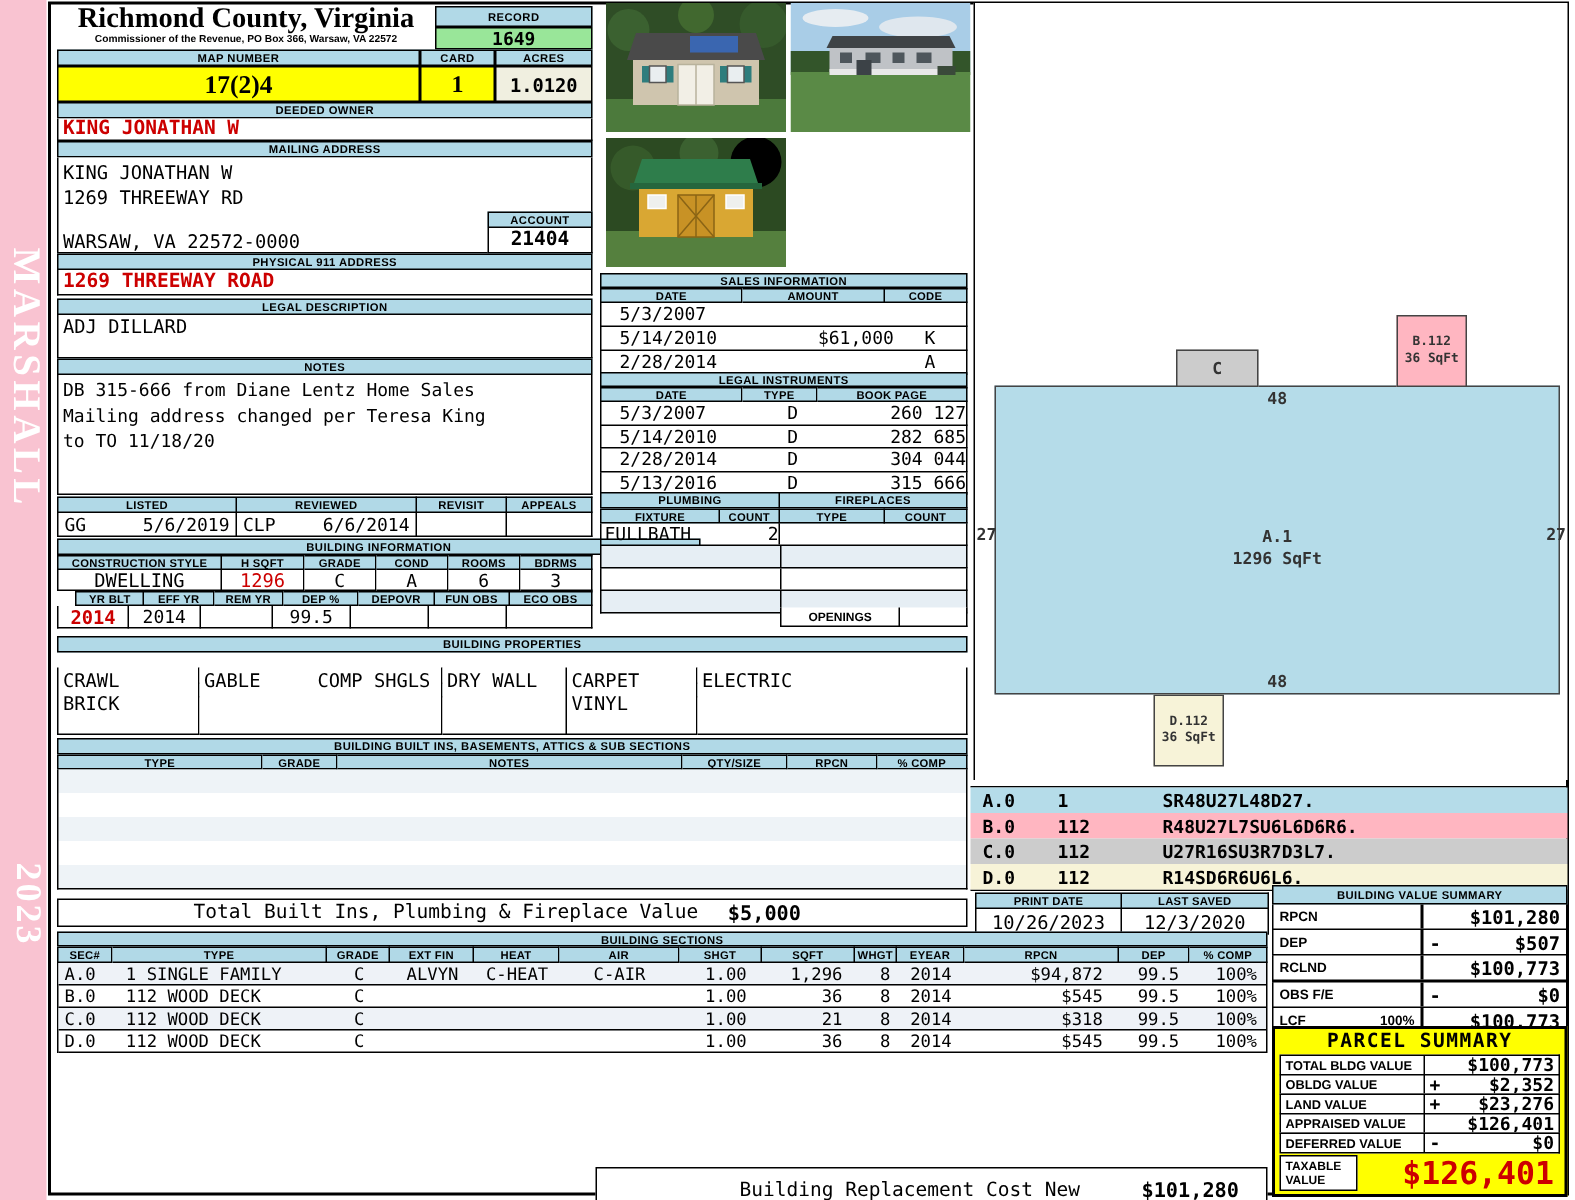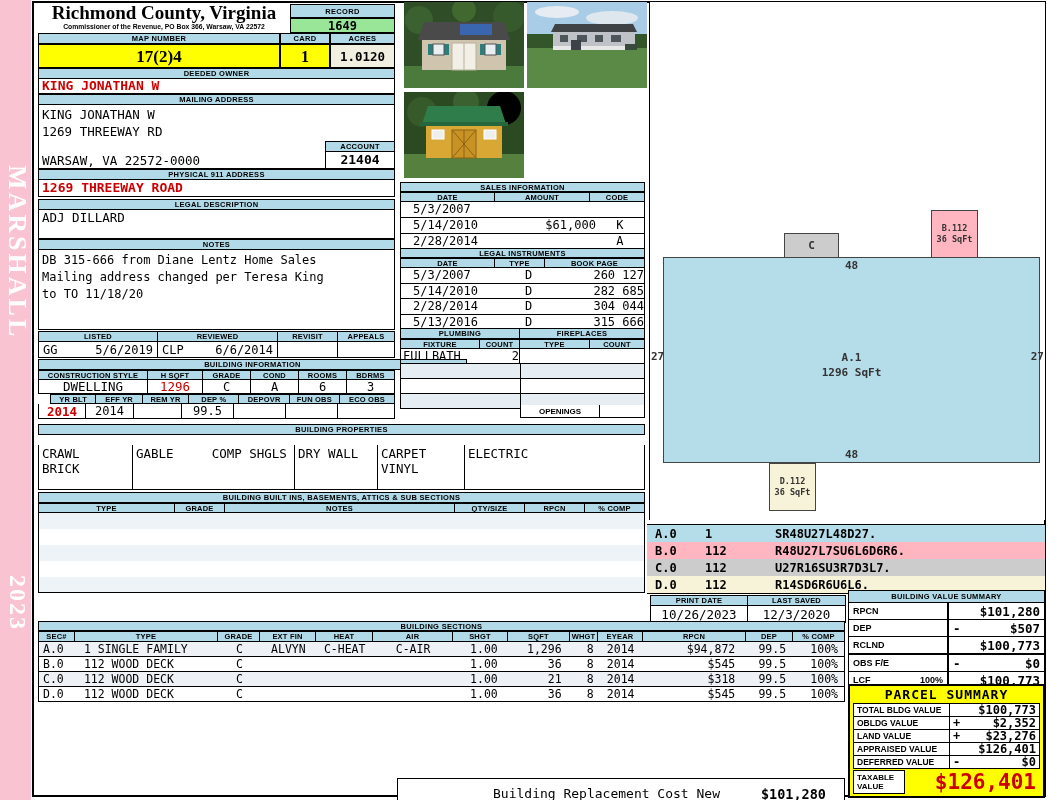--- a/index.html
+++ b/index.html
@@ -191,20 +191,24 @@
     <div class="hc" style="width:137px;">TYPE</div>
     <div class="hc" style="width:50px;">GRADE</div>
     <div class="hc" style="width:230px;">NOTES</div>
     <div class="hc" style="width:70px;">QTY/SIZE</div>
     <div class="hc" style="width:60px;">RPCN</div>
     <div class="hc" style="width:60px;">% COMP</div>
   </div>
   <div class="abs" style="left:38px;top:513px;width:607px;height:80px;border:1px solid #000;border-top:none;
               background:repeating-linear-gradient(to bottom,#eef3f7 0,#eef3f7 16px,#ffffff 16px,#ffffff 32px);"></div>
 
+  <div class="abs box" style="left:38px;top:599px;width:607px;height:19px;display:flex;align-items:center;">
+    <span class="mono" style="font-size:13px;margin-left:90px;">Total Built Ins, Plumbing &amp; Fireplace Value</span>
+    <span class="mono" style="font-size:13.5px;font-weight:bold;margin-left:auto;margin-right:110px;">$5,000</span>
+  </div>
 
   <div class="abs" style="left:404px;top:2px;width:120px;height:86px;">
     <svg width="120" height="86">
       <rect width="120" height="86" fill="#2f4d26"></rect>
       <circle cx="15" cy="18" r="14" fill="#3b6130"></circle>
         <circle cx="105" cy="14" r="16" fill="#365a2c"></circle>
         <circle cx="60" cy="8" r="12" fill="#41682f"></circle>
       <rect y="64" width="120" height="22" fill="#4c7a3c"></rect>
       <polygon points="14,38 106,38 100,20 20,20" fill="#4a4a4a"></polygon>
       <rect x="56" y="22" width="32" height="11" fill="#3a66b0"></rect>

